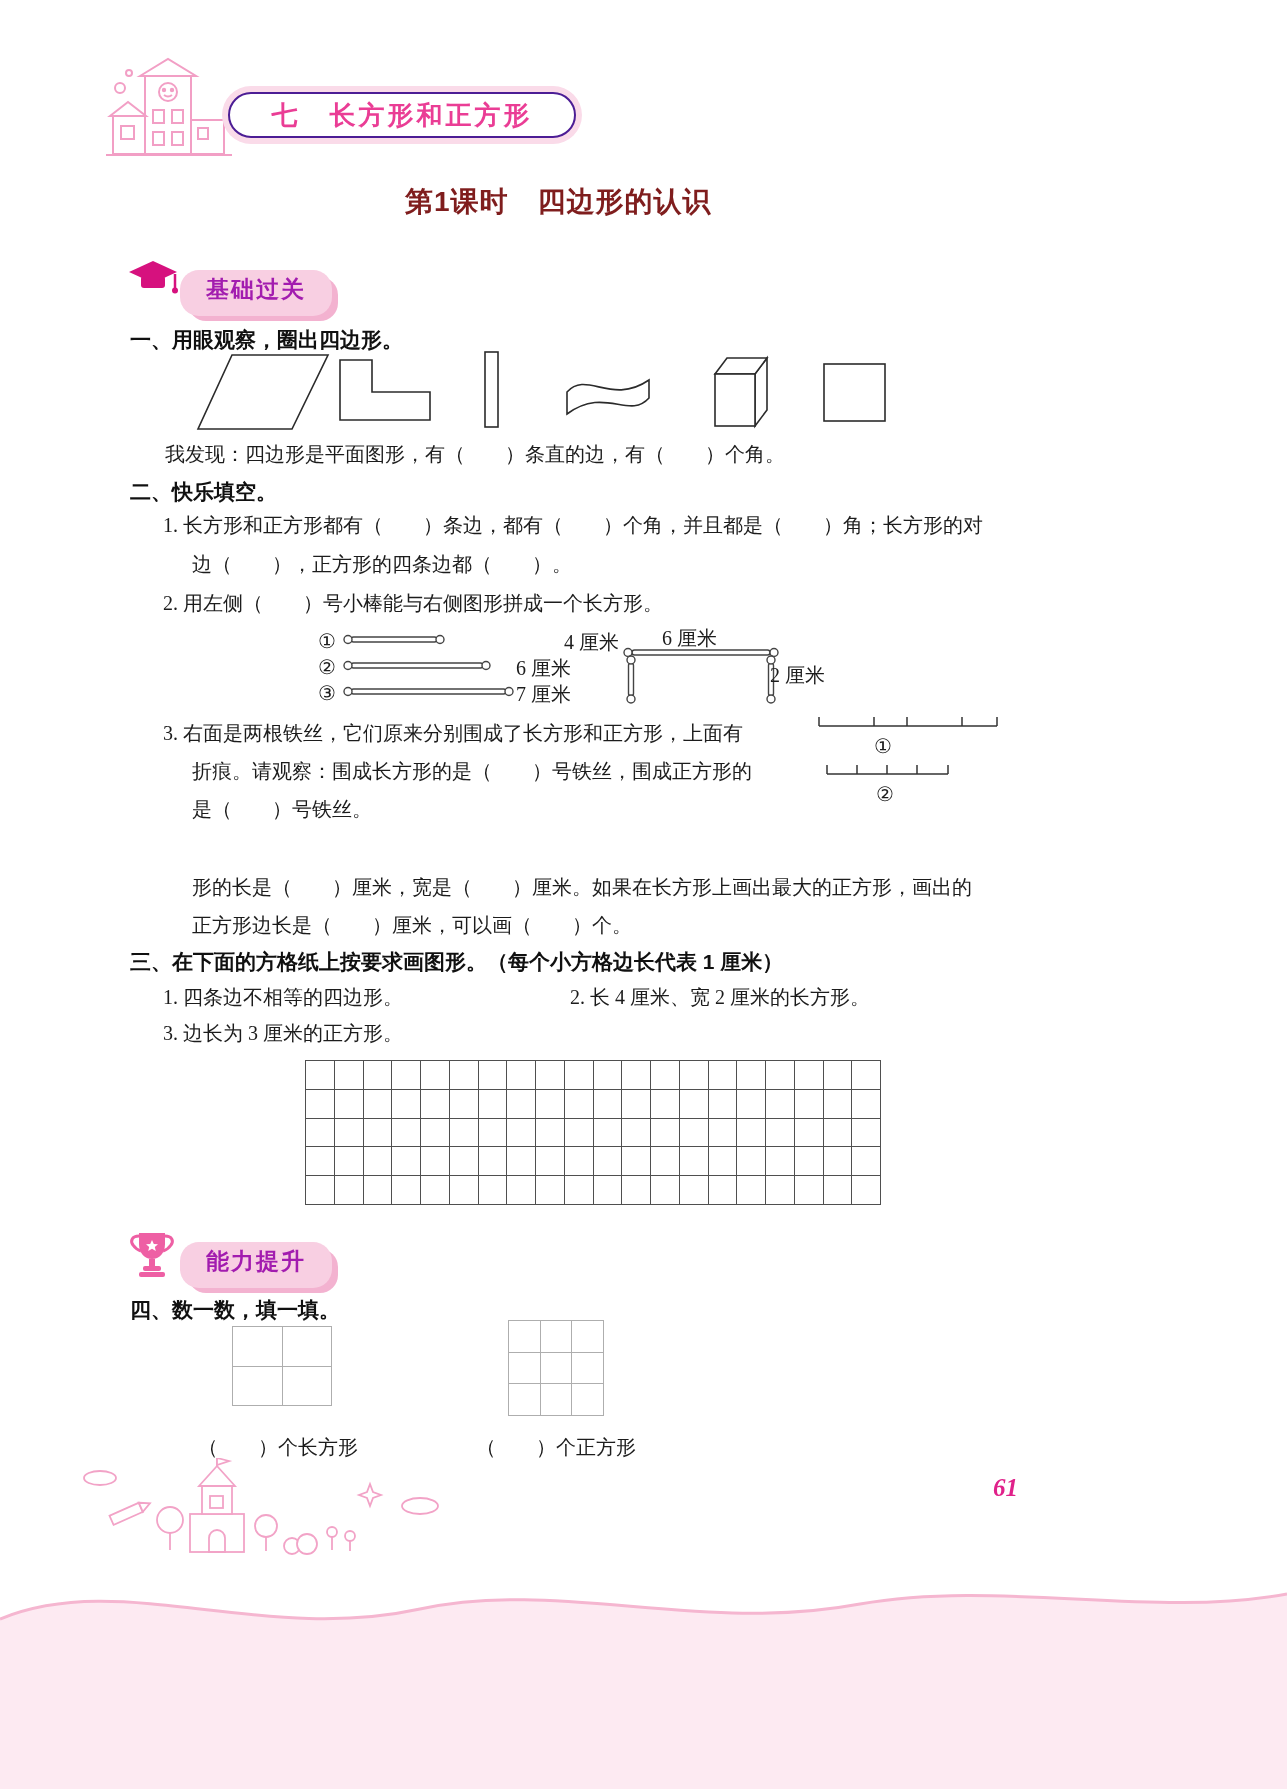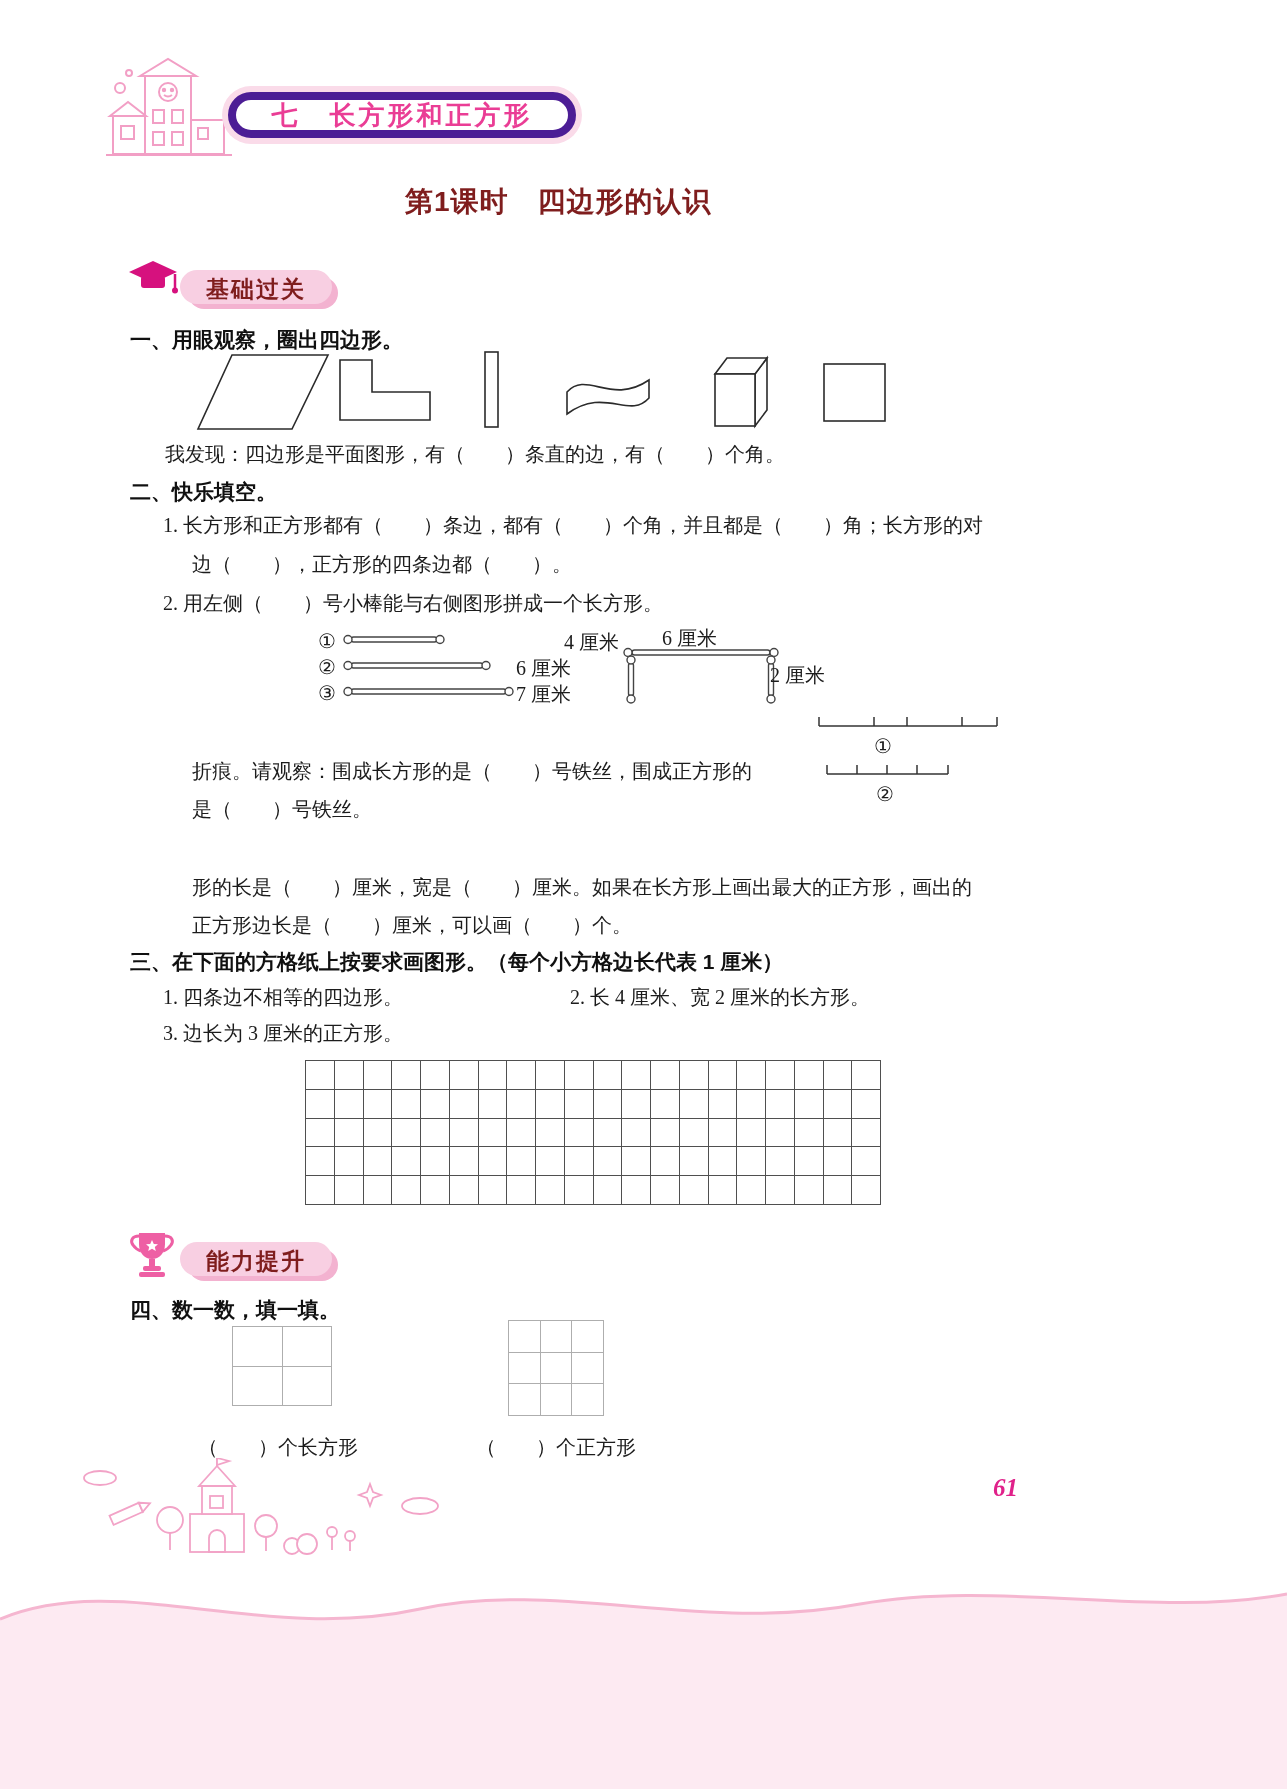--- a/index.html
+++ b/index.html
@@ -8,33 +8,33 @@
     position:relative; width:1287px; height:1789px; margin:0 auto;
     background:#ffffff; overflow:hidden;
     font-family:"Liberation Serif", serif; color:#1c1c1c;
   }
   .t { position:absolute; white-space:nowrap; }
   .serif { font-family:"Liberation Serif", serif; font-size:20px; color:#1c1c1c; }
   .hd { font-family:"Liberation Sans", sans-serif; font-weight:700; font-size:21px; color:#101010; }
   .title { font-family:"Liberation Sans", sans-serif; font-weight:700; font-size:28px; color:#7f1d1d; letter-spacing:1px; }
   .banner {
     position:absolute; left:228px; top:92px; width:348px; height:46px;
-    border:8px solid #4c1d95; border-radius:24px; background:#ffffff;
+    border:2px solid #4c1d95; border-radius:24px; background:#ffffff;
     box-shadow:0 0 0 6px #fadbe9;
     display:flex; align-items:center; justify-content:center;
   }
   .banner span {
     font-family:"Liberation Sans", sans-serif; font-weight:700;
     font-size:26px; color:#ea3d95; letter-spacing:3px;
   }
   .badge-pill {
-    position:absolute; height:34px; line-height:38px; padding:0 26px;
+    position:absolute; height:46px; line-height:38px; padding:0 26px;
     background:#f8cfe2; border-radius:19px;
     font-family:"Liberation Sans", sans-serif; font-weight:700;
-    font-size:23px; color:#7f1d1d; letter-spacing:2px;
+    font-size:23px; color:#a21caf; letter-spacing:2px;
     box-shadow:7px 6px 0 -1px #f3b2d0;
   }
   .gridbox {
     position:absolute; display:grid;
     border-left:1px solid #4f4f4f; border-top:1px solid #4f4f4f;
   }
   .gridbox > div { border-right:1px solid #4f4f4f; border-bottom:1px solid #4f4f4f; }
   .gridbox.light { border-color:#aeaeae; }
   .gridbox.light > div { border-color:#aeaeae; }
   .pagenum {
@@ -159,20 +159,21 @@
       <rect x="8.5" y="17" width="5" height="33" rx="2.5"></rect>
       <circle cx="11" cy="14" r="4"></circle>
         <circle cx="11" cy="53" r="4"></circle>
       <rect x="148.5" y="17" width="5" height="33" rx="2.5"></rect>
       <circle cx="151" cy="14" r="4"></circle>
         <circle cx="151" cy="53" r="4"></circle>
     </g>
   </svg>
   <div class="t serif" style="left:770px; top:662px;">2 厘米</div>
 
+  <div class="t serif" style="left:163px; top:720px;">3. 右面是两根铁丝，它们原来分别围成了长方形和正方形，上面有</div>
   <div class="t serif" style="left:192px; top:758px;">折痕。请观察：围成长方形的是（　　）号铁丝，围成正方形的</div>
   <div class="t serif" style="left:192px; top:796px;">是（　　）号铁丝。</div>
 
   <svg class="t" style="left:818px; top:714px;" width="180" height="15" viewBox="0 0 180 15">
     <g stroke="#333333" stroke-width="1.5" fill="none">
       <line x1="1" y1="12" x2="179" y2="12"></line>
       <line x1="1" y1="12" x2="1" y2="3"></line>
         <line x1="56" y1="12" x2="56" y2="3"></line>
       <line x1="89" y1="12" x2="89" y2="3"></line>
         <line x1="144" y1="12" x2="144" y2="3"></line>

